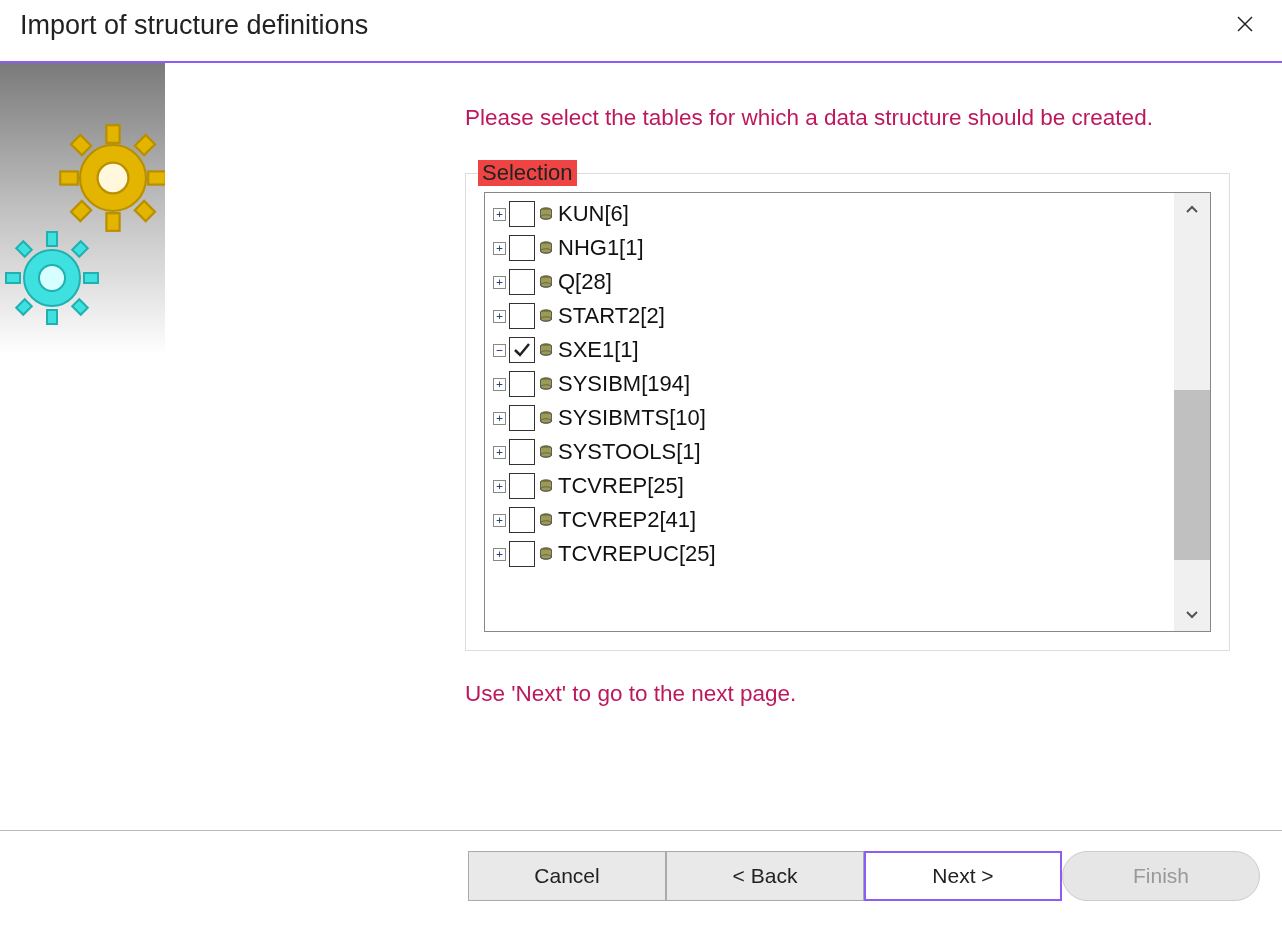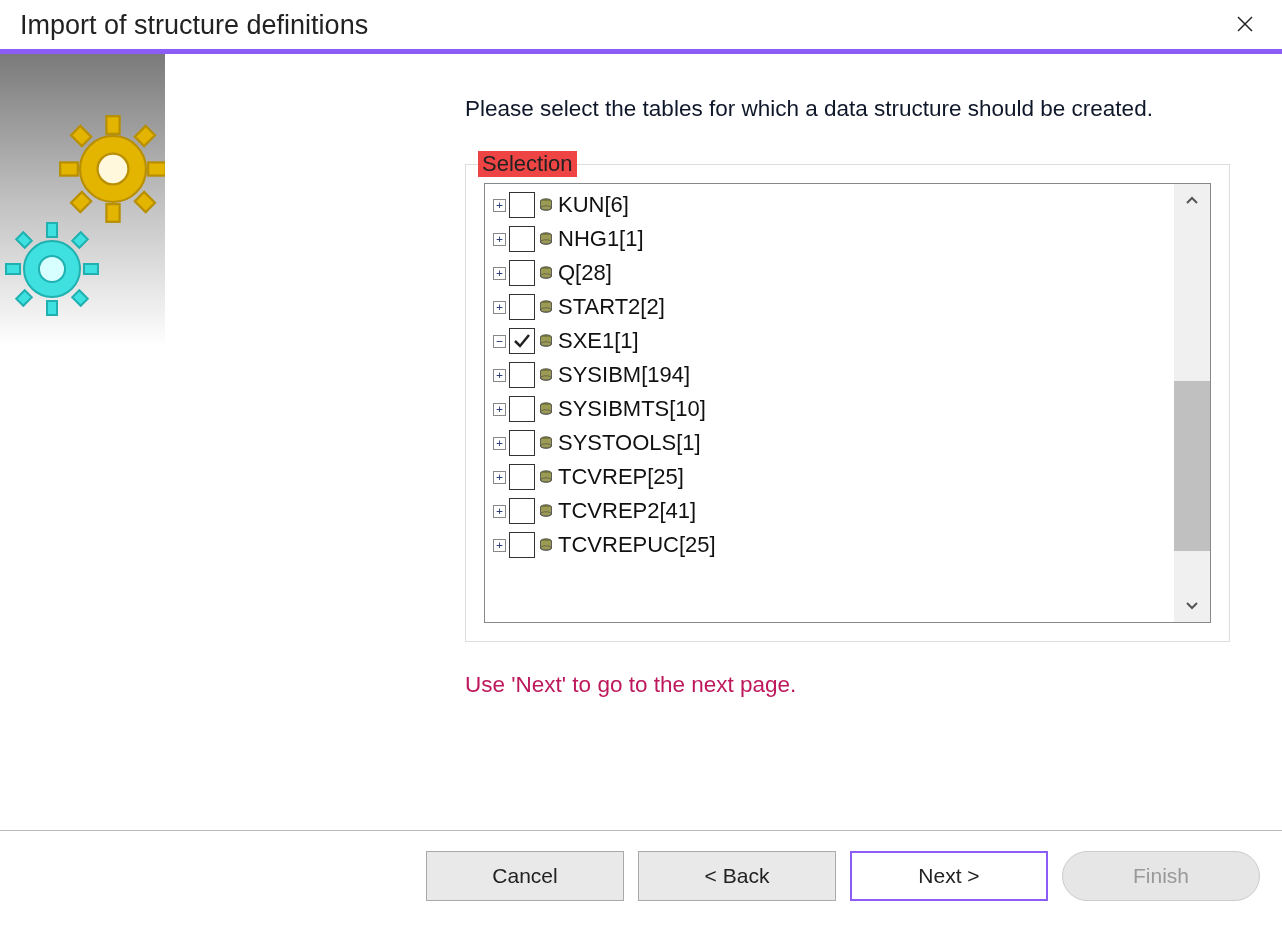--- a/index.html
+++ b/index.html
@@ -14,22 +14,22 @@
     width: 1282px;
     height: 925px;
     overflow: hidden;
     display: flex;
     flex-direction: column;
   }
   .title-bar {
     display: flex;
     align-items: center;
     justify-content: space-between;
-    padding: 10px 20px 8px 20px;
-    border-bottom: 5px solid #8b5cf6;
+    padding: 10px 20px 20px 20px;
+    border-bottom: 2px solid #8b5cf6;
     gap: 20px;
   }
   .title-text {
     font-size: 27px;
     color: #222;
     font-weight: 400;
   }
   .close-btn {
     font-size: 20px;
     cursor: pointer;
@@ -55,21 +55,21 @@
     left: 2px;
   }
   .content-abs {
     position: absolute;
     left: 465px;
     top: 40px;
     right: 52px;
   }
   .instruction {
     font-size: 22.5px;
-    color: #0f172a;
+    color: #be185d;
     line-height: 1.35;
     margin-bottom: 40px;
   }
   .fieldset {
     border: 1px solid #ddd;
     padding: 18px 18px 18px 18px;
     position: relative;
     margin-bottom: 30px;
   }
   .fieldset-legend {
@@ -212,21 +212,20 @@
     border-left:1px dotted #999;
   }
   .hint {
     font-size: 22.5px;
     color: #be185d;
   }
   .button-bar {
     border-top: 1px solid #bbb;
     display: flex;
     justify-content: flex-end;
-    gap: 14px;
     padding: 20px 22px 24px 22px;
     background: #fff;
   }
   .btn {
     min-width: 198px;
     height: 50px;
     border: 1px solid #aaa;
     background: #e9e9e9;
     font-size: 21px;
     color: #222;

